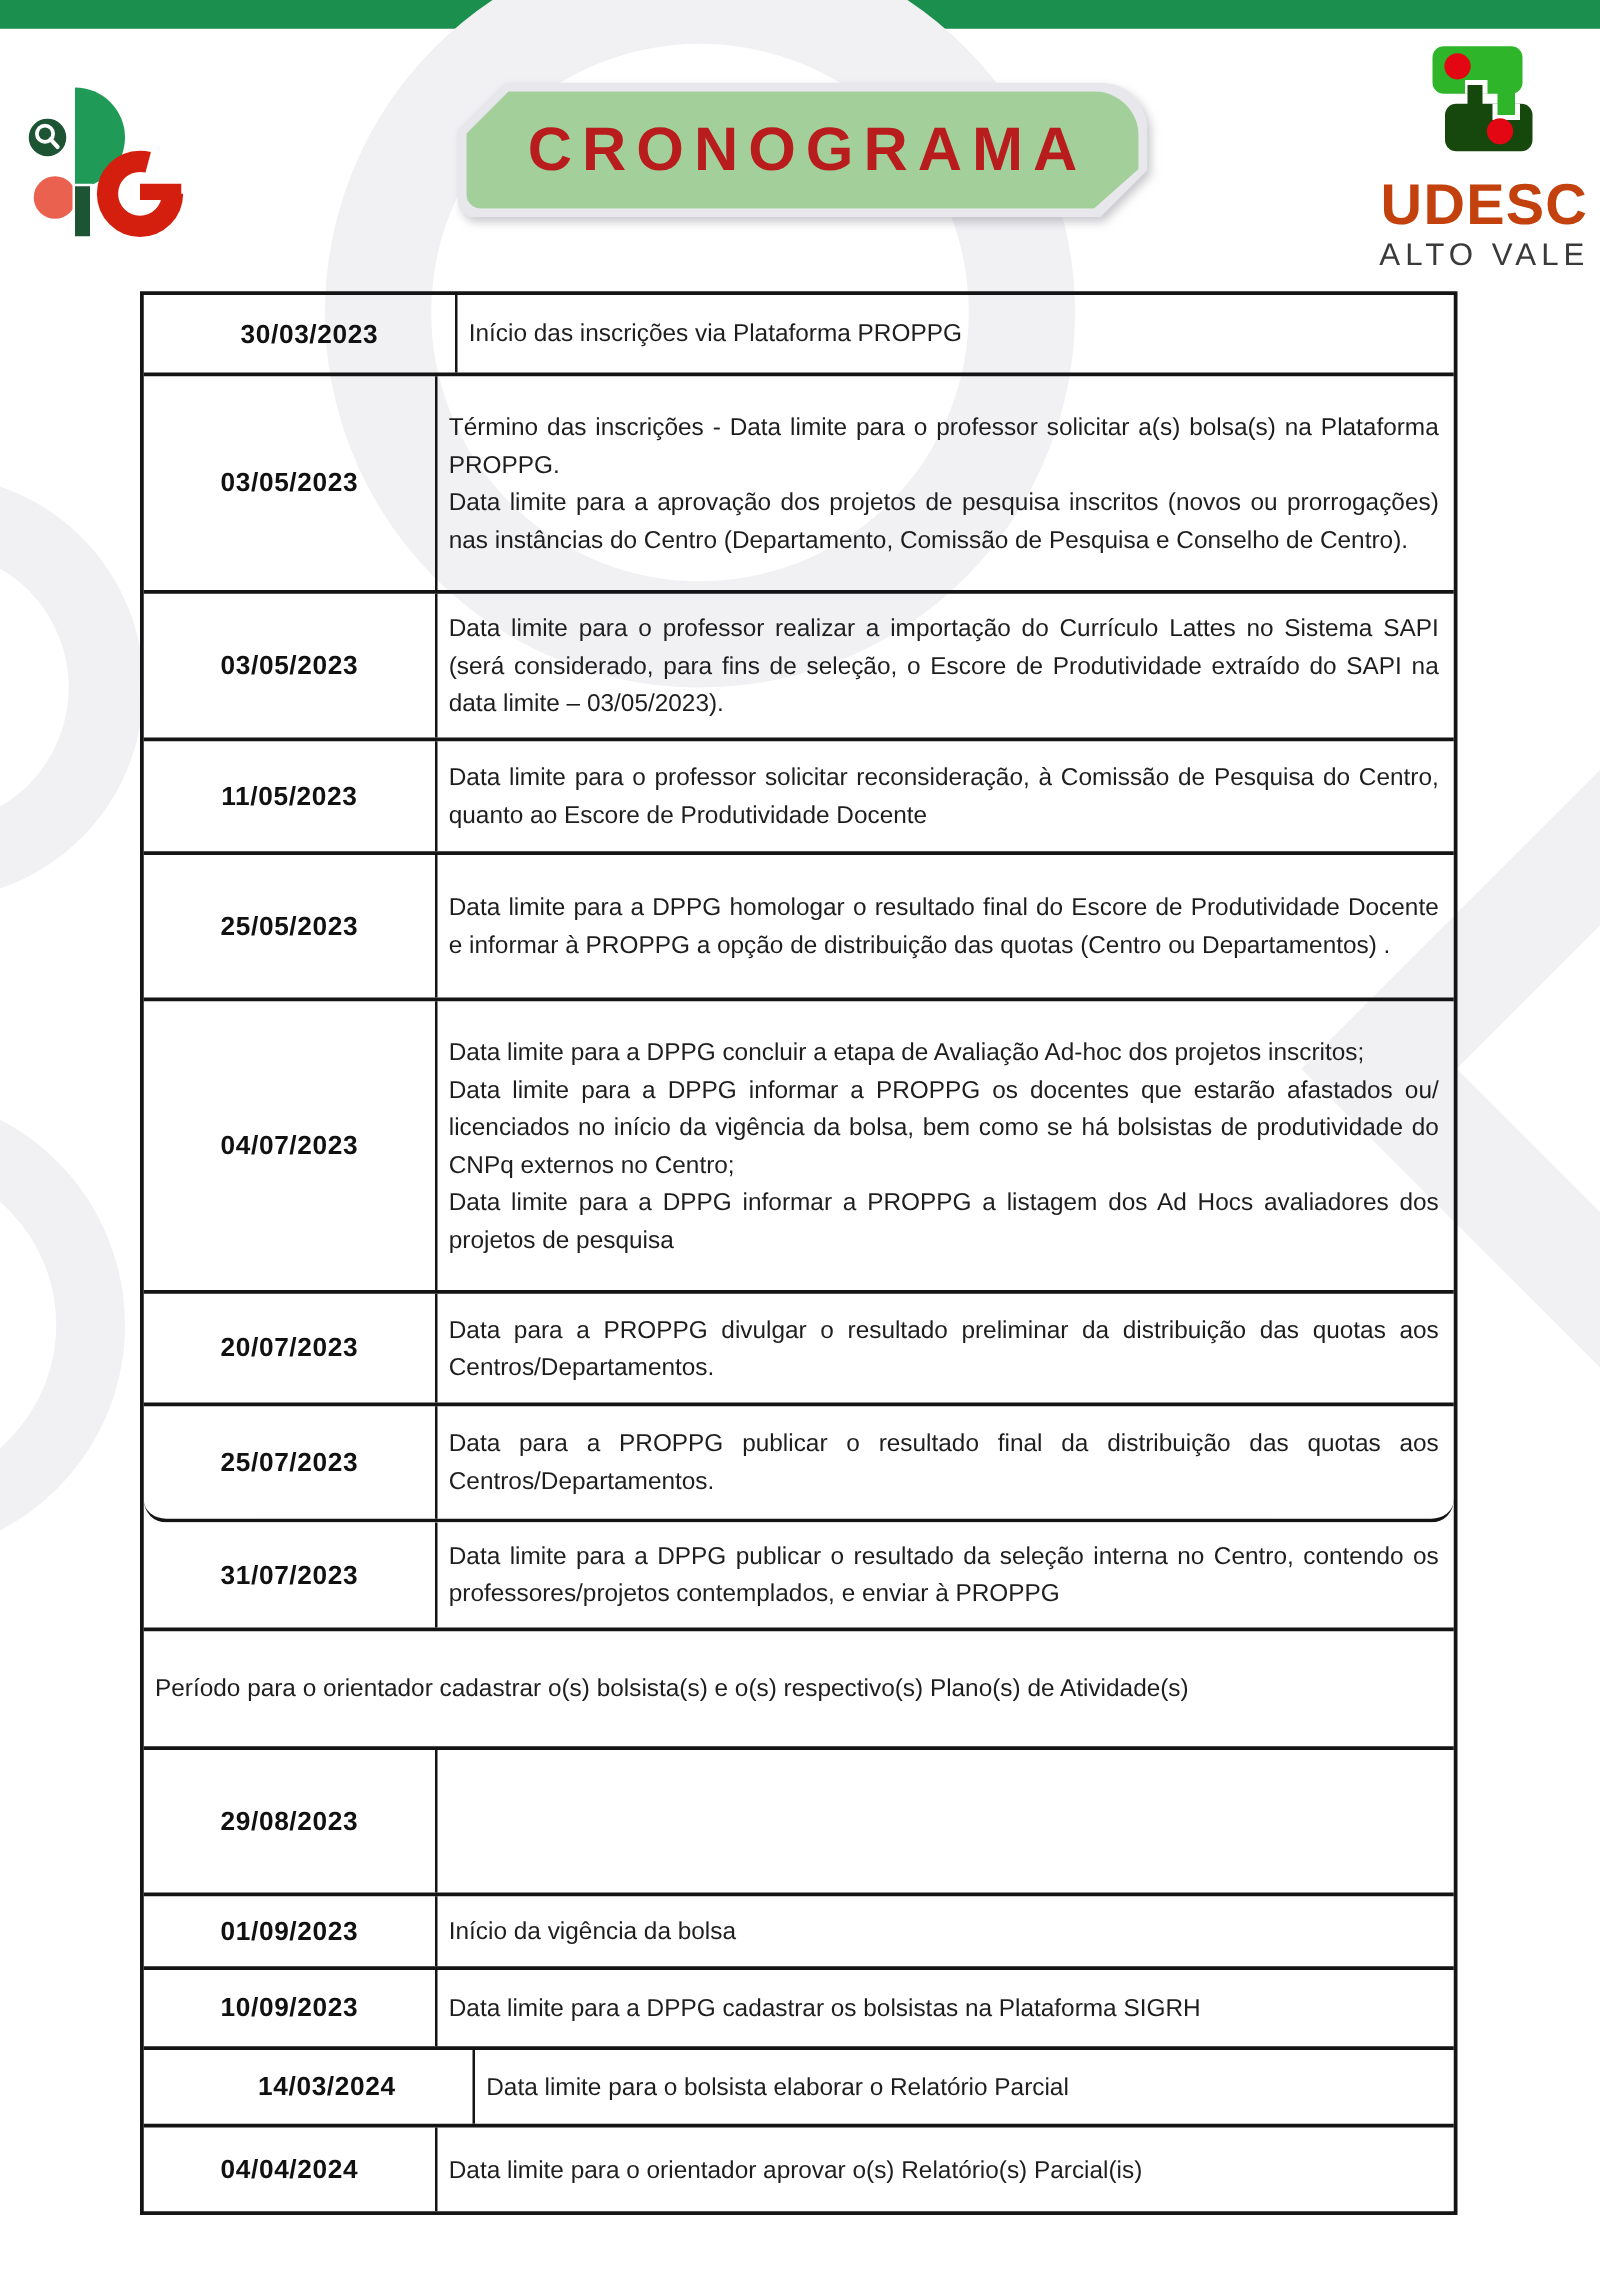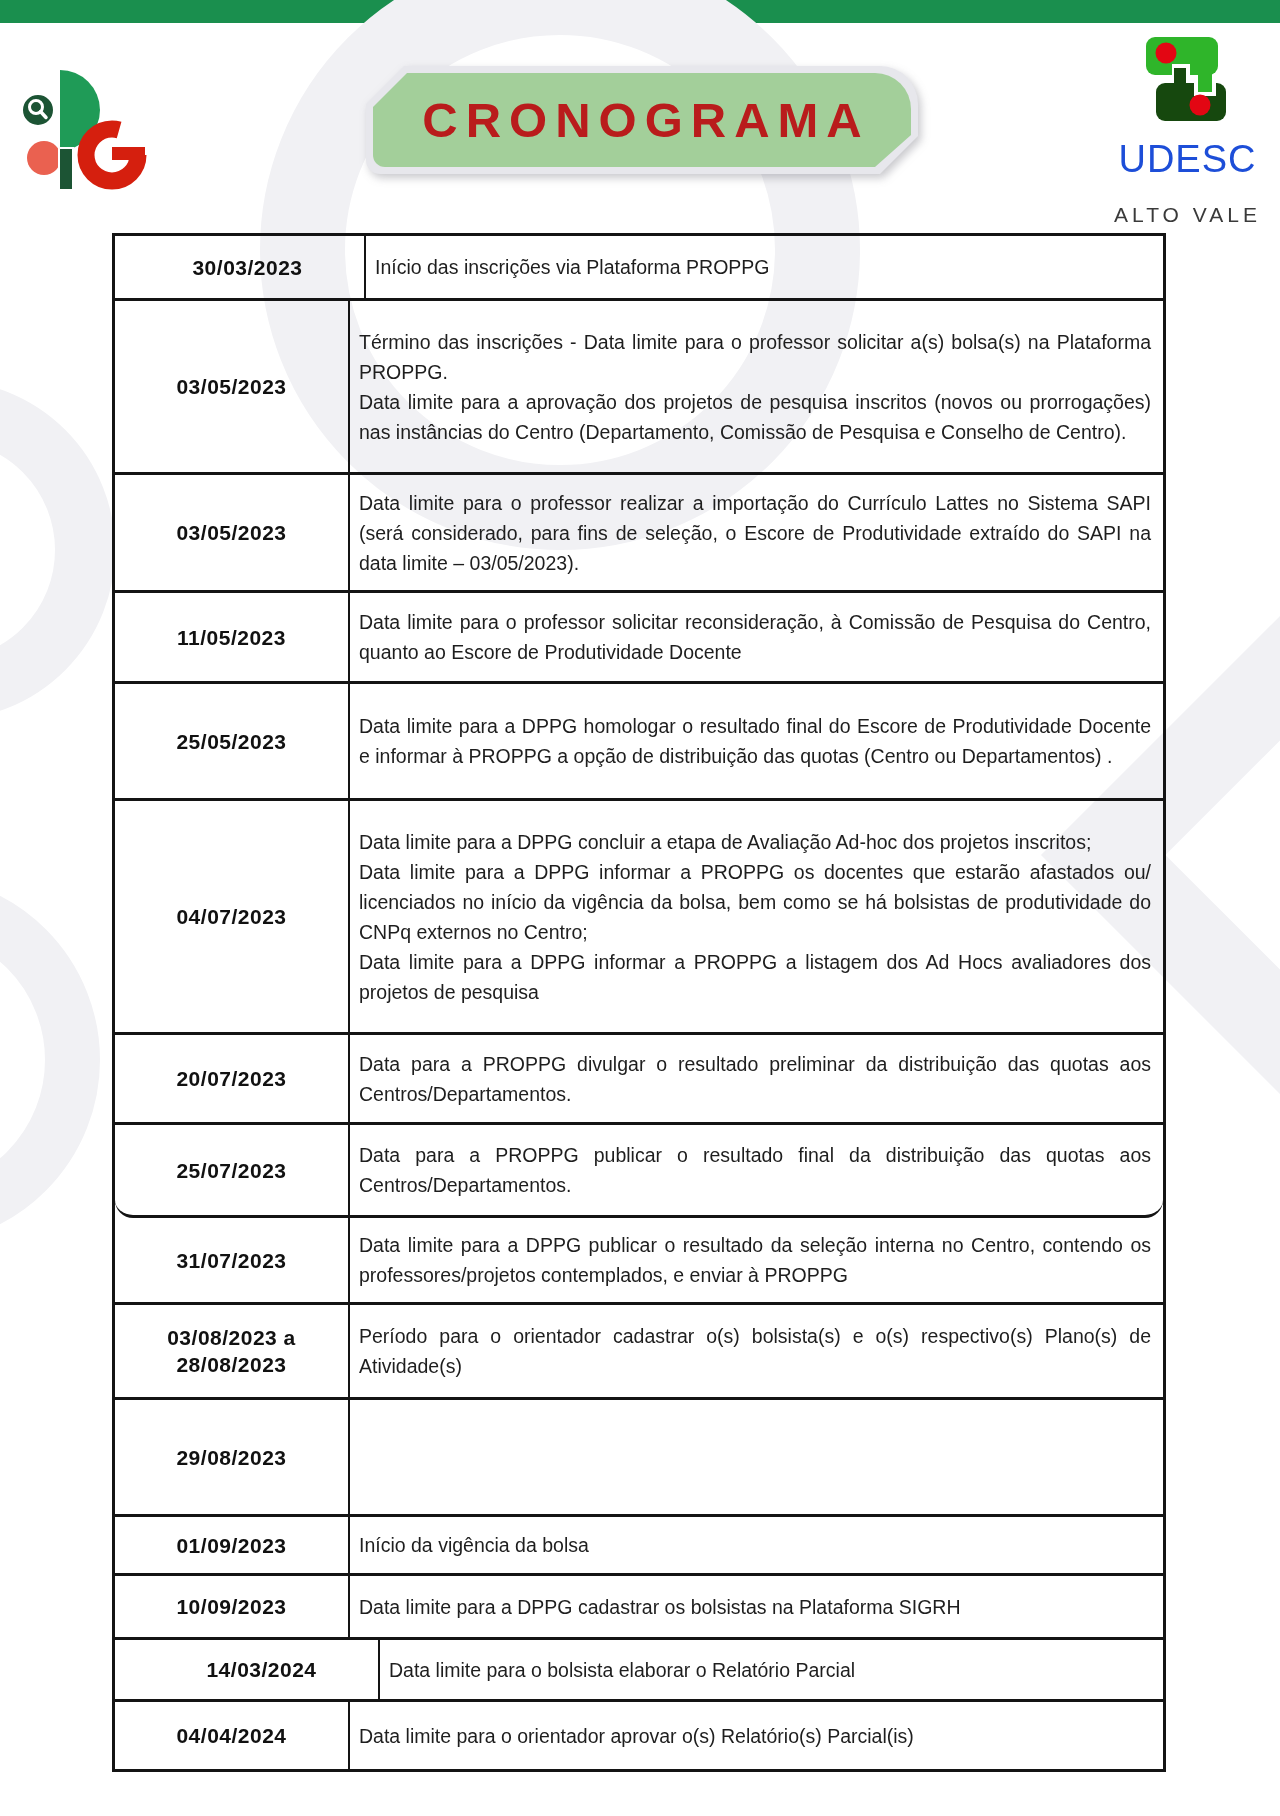--- a/index.html
+++ b/index.html
@@ -44,22 +44,22 @@
     clip-path:polygon(38px 0,514px 0,552px 38px,552px 70px,514px 108px,14px 108px,0 94px,0 38px);
     clip-path:path('M 38 0 L 514 0 A 38 38 0 0 1 552 38 L 552 70 L 514 108 L 14 108 A 14 14 0 0 1 0 94 L 0 38 Z');}
   .banner-green{position:absolute;left:7px;top:7px;width:538px;height:94px;background:var(--banner-green);
     display:flex;align-items:center;justify-content:center;
     clip-path:polygon(34px 0,502px 0,538px 36px,538px 62px,502px 94px,12px 94px,0 82px,0 34px);
     clip-path:path('M 34 0 L 502 0 A 36 36 0 0 1 538 36 L 538 62 L 502 94 L 12 94 A 12 12 0 0 1 0 82 L 0 34 Z');}
   .banner-title{font-size:49px;font-weight:700;letter-spacing:8px;padding-left:8px;color:#b91c1c;white-space:nowrap;}
 
   .udesc-block{position:absolute;left:1095px;top:36px;width:185px;display:flex;flex-direction:column;align-items:center;z-index:2;}
   .udesc-emblem{width:92px;height:92px;margin-bottom:12px;}
-  .udesc-word{font-size:38px;font-weight:400;letter-spacing:1px;color:#1d4ed8;line-height:1;}
-  .udesc-campus{font-size:21px;font-weight:400;letter-spacing:4px;color:#3a3a3a;margin-top:26px;line-height:1;}
+  .udesc-word{font-size:46px;font-weight:700;letter-spacing:1px;color:#c2410c;line-height:1;}
+  .udesc-campus{font-size:25px;font-weight:400;letter-spacing:4px;color:#3a3a3a;margin-top:6px;line-height:1;}
 
   
   .table{position:absolute;left:112px;top:233px;width:1054px;border:3px solid var(--table-border);box-sizing:border-box;z-index:1;background:transparent;}
   .row{display:flex;border-bottom:3px solid var(--table-border);box-sizing:border-box;}
   .row:last-child{border-bottom:none;}
   .cell{box-sizing:border-box;display:flex;align-items:center;}
   .cell.date{flex:0 0 235px;border-right:2px solid var(--table-border);justify-content:center;padding:8px 10px;}
   .cell.date .txt{font-size:21px;font-weight:700;letter-spacing:.5px;color:#111;text-align:center;white-space:pre-line;line-height:27px;}
   .cell.desc{flex:1;padding:12px 12px 12px 9px;}
   .cell.desc .txt{width:100%;font-size:19.5px;line-height:30px;color:var(--text-color);text-align:justify;white-space:pre-line;}
@@ -209,24 +209,20 @@
     <div class="row">
       <div class="cell date">
         <div class="txt">31/07/2023</div>
       </div>
       <div class="cell desc">
         <div class="txt">Data limite para a DPPG publicar o resultado da seleção interna no Centro, contendo os professores/projetos contemplados, e enviar à PROPPG</div>
       </div>
     </div>
 
     <div class="row">
-      <div class="cell date">
-        <div class="txt">03/08/2023 a
-28/08/2023</div>
-      </div>
       <div class="cell desc">
         <div class="txt">Período para o orientador cadastrar o(s) bolsista(s) e o(s) respectivo(s) Plano(s) de Atividade(s)</div>
       </div>
     </div>
 
     <div class="row">
       <div class="cell date">
         <div class="txt">29/08/2023</div>
       </div>
     </div>

